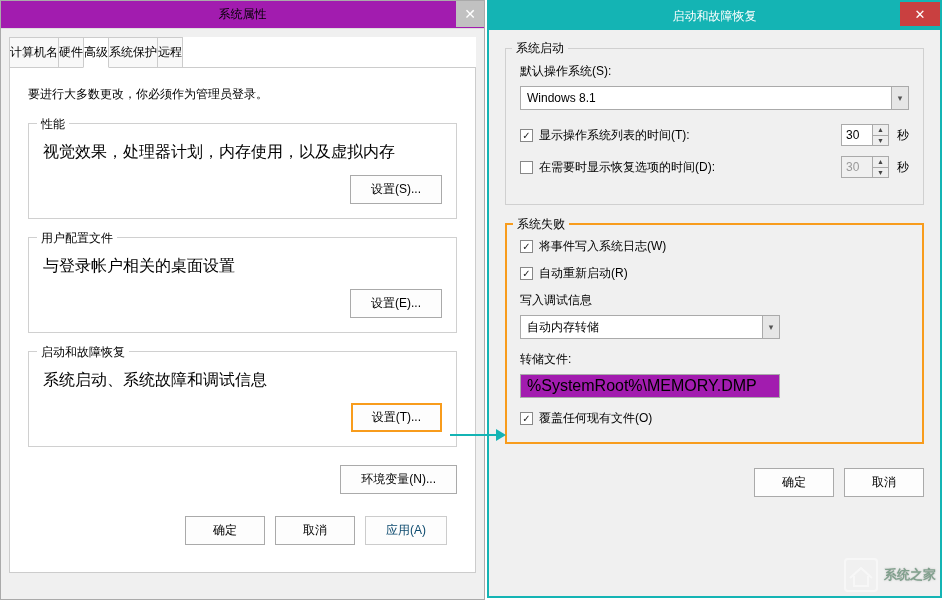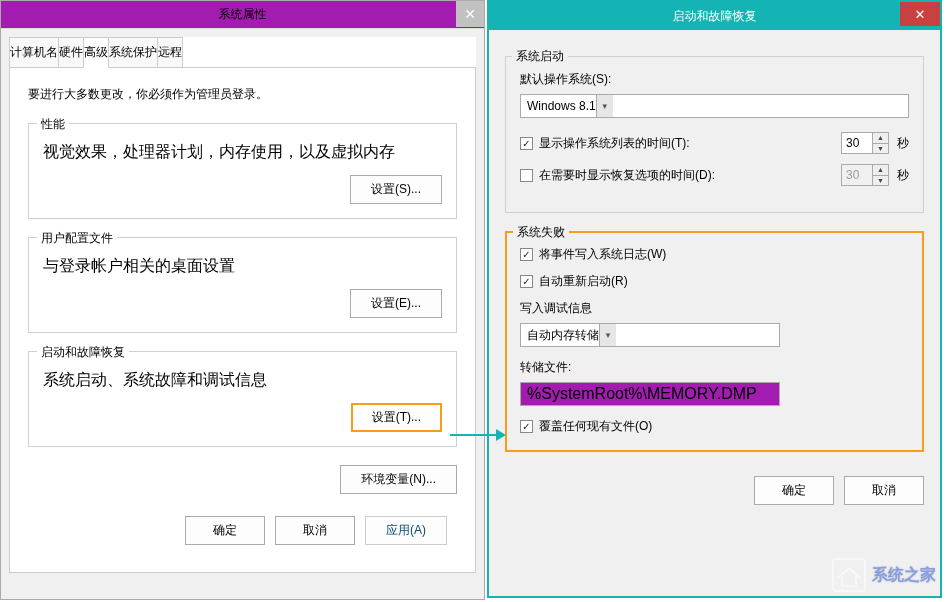--- a/index.html
+++ b/index.html
@@ -34,28 +34,28 @@
     .bottom-btns { display: flex; justify-content: flex-end; gap: 10px; padding: 0 10px; }
     
     
     .arrow-svg { position: absolute; left: 448px; top: 425px; z-index: 10; }
     
     
     .dialog-right { width: 455px; height: 598px; border: 2px solid #14b4b4; position: absolute; left: 487px; top: 0; }
     .titlebar-right { background: #14b4b4; height: 28px; display: flex; align-items: center; justify-content: center; position: relative; color: #fff; }
     .close-btn-right { position: absolute; right: 0; top: 0; width: 40px; height: 24px; background: #c94040; color: #fff; display: flex; align-items: center; justify-content: center; font-size: 13px; cursor: pointer; }
     
-    .right-content { padding: 26px 16px 10px 16px; background: #f0f0f0; height: calc(100% - 28px); }
+    .right-content { padding: 18px 16px 10px 16px; background: #f0f0f0; height: calc(100% - 28px); }
     
     .fieldset-r { border: 1px solid #d0d0d0; padding: 14px 14px 16px 14px; position: relative; margin-bottom: 18px; }
     .fieldset-r.highlight { border: 2px solid #f89c1c; padding: 13px 13px 15px 13px; }
     .fieldset-title { position: absolute; top: -9px; left: 6px; background: #f0f0f0; padding: 0 4px; }
     .label-s { margin-bottom: 6px; display: block; }
     
-    .select-full { width: 100%; height: 24px; border: 1px solid #aaa; background: #fff; padding: 0 6px; font-size: 12px; position: relative; display: flex; align-items: center; cursor: pointer; }
+    .select-full { width: 100%; height: 24px; border: 1px solid #aaa; background: #fff; padding: 0 6px; font-size: 12px; position: relative; display: flex; align-items: center; justify-content: space-between; cursor: pointer; }
     .select-arrow { width: 17px; height: 22px; background: #e6e6e6; border-left: 1px solid #aaa; margin-right: -6px; display: flex; align-items: center; justify-content: center; font-size: 9px; color: #555; }
     
     .check-row { display: flex; align-items: center; margin-bottom: 10px; }
     .checkbox { width: 13px; height: 13px; border: 1px solid #888; background: #fff; margin-right: 6px; display: inline-flex; align-items: center; justify-content: center; font-size: 10px; color: #222; cursor: pointer; }
     
     .spinner-wrap { display: flex; align-items: center; margin-left: auto; }
     .spinner { width: 48px; height: 22px; border: 1px solid #aaa; background: #fff; display: flex; }
     .spinner.disabled { background: #f0f0f0; color: #999; }
     .spinner-val { flex: 1; padding: 0 4px; display: flex; align-items: center; font-size: 12px; }
     .spinner-btns { width: 16px; display: flex; flex-direction: column; border-left: 1px solid #aaa; }
@@ -209,15 +209,15 @@
         <div class="btn">取消</div>
       </div>
     </div>
   </div>
 
   <div class="watermark">
     <svg width="34" height="34">
       <rect x="1" y="1" width="32" height="32" fill="none" stroke="#fff" stroke-width="2" rx="3"></rect>
       <path d="M6 20 L17 10 L28 20 M10 18 V28 H24 V18" fill="none" stroke="#fff" stroke-width="2"></path>
     </svg>
-    <span style="color:#1d4ed8;font-size:16px;font-weight:bold;text-shadow:0 0 2px #888;">系统之家</span>
+    <span style="color:#14532d;font-size:13px;font-weight:bold;text-shadow:0 0 2px #888;">系统之家</span>
   </div>
 </div>
 
 </body></html>

